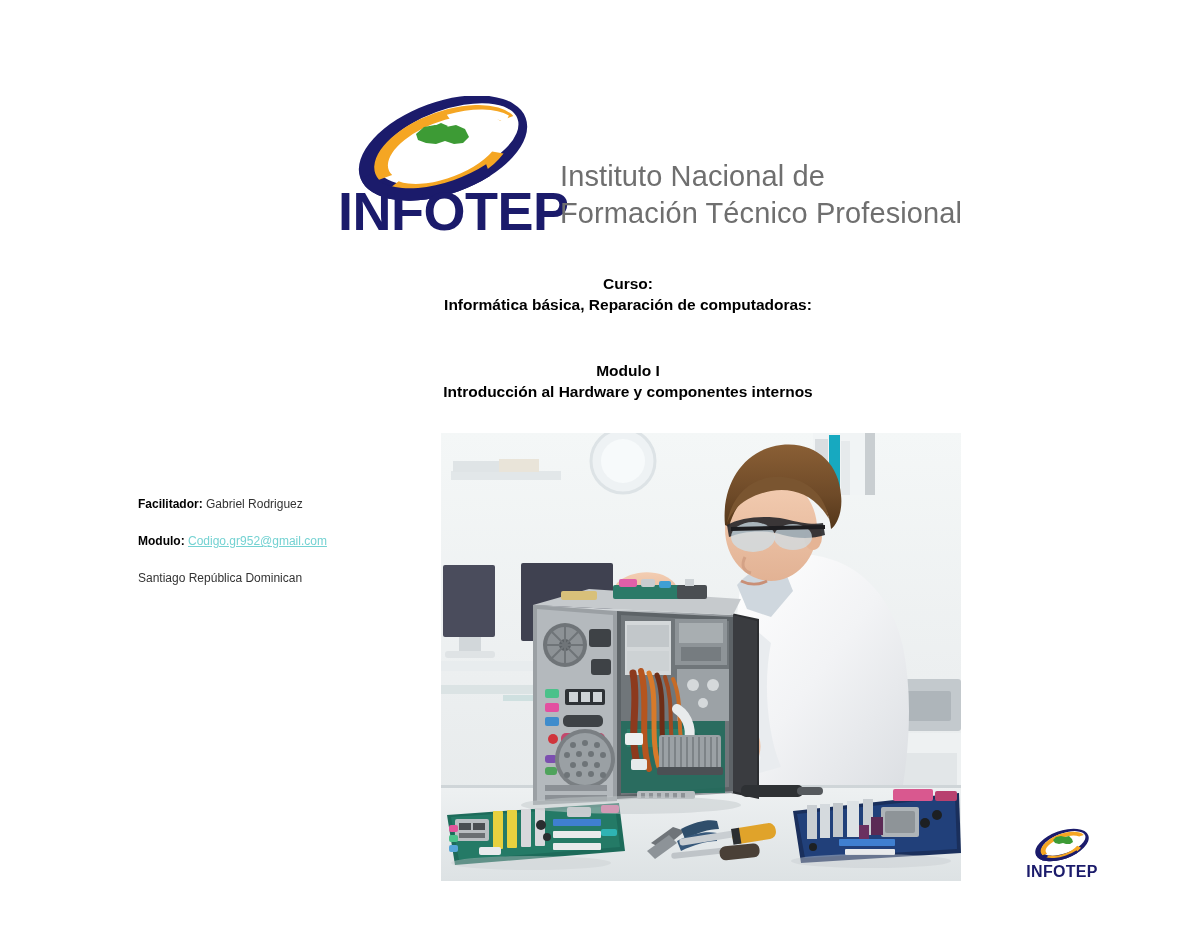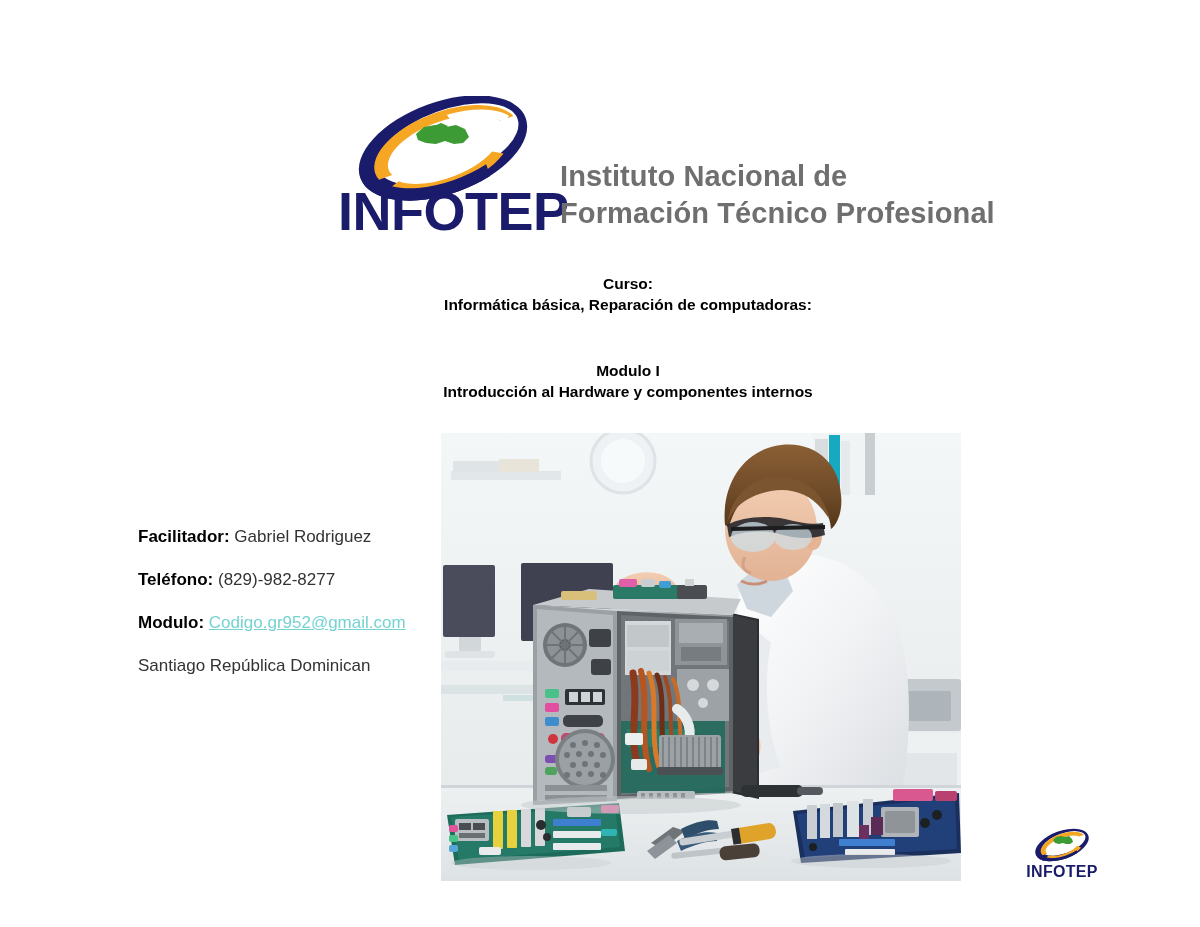--- a/index.html
+++ b/index.html
@@ -46,21 +46,21 @@
     color: #1b1b6b;
     line-height: 1;
     white-space: nowrap;
   }
   .logo-tagline {
     position: absolute;
     left: 222px;
     top: 62px;
     color: #6f6f6f;
     font-family: "Liberation Sans", sans-serif;
-    font-weight: bold;
+    font-weight: normal;
     font-size: 29px;
     line-height: 1.28;
     white-space: nowrap;
     letter-spacing: 0.1px;
   }
 
   
   #course-block {
     position: absolute;
     left: 0;
@@ -85,24 +85,24 @@
     font-weight: bold;
     font-size: 15.5px;
     line-height: 21px;
   }
   #module-block .line { white-space: nowrap; }
 
   
   #contact-block {
     position: absolute;
     left: 110px;
-    top: 527px;
+    top: 497px;
     width: 300px;
     font-family: "Liberation Sans", sans-serif;
-    font-size: 17px;
+    font-size: 12px;
     color: #1a1a1a;
   }
   #contact-block .contact-row {
     margin-bottom: 23px;
     white-space: nowrap;
   }
   #contact-block .contact-row:last-child { margin-bottom: 0; }
   #contact-block .label {
     font-weight: bold;
     color: #000000;
@@ -214,24 +214,20 @@
     <div class="line">Introducción al Hardware y componentes internos</div>
   </div>
 
   <div id="contact-block">
 
     <div class="contact-row">
       <span class="label">Facilitador:</span>
       <span class="value">Gabriel Rodriguez</span>
     </div>
 
-    <div class="contact-row">
-      <span class="label">Teléfono:</span>
-      <span class="value">(829)-982-8277</span>
-    </div>
 
     <div class="contact-row">
       <span class="label">Modulo:</span>
       <a class="email-link" href="#">Codigo.gr952@gmail.com</a>
     </div>
 
     <div class="contact-row">
       <span class="value">Santiago República Dominican</span>
     </div>
   </div>

